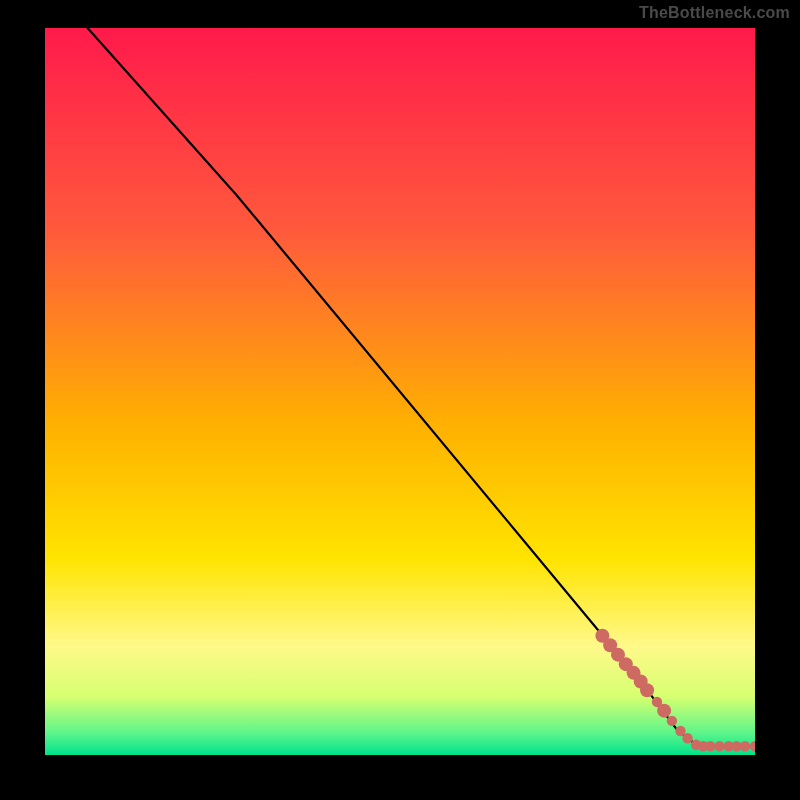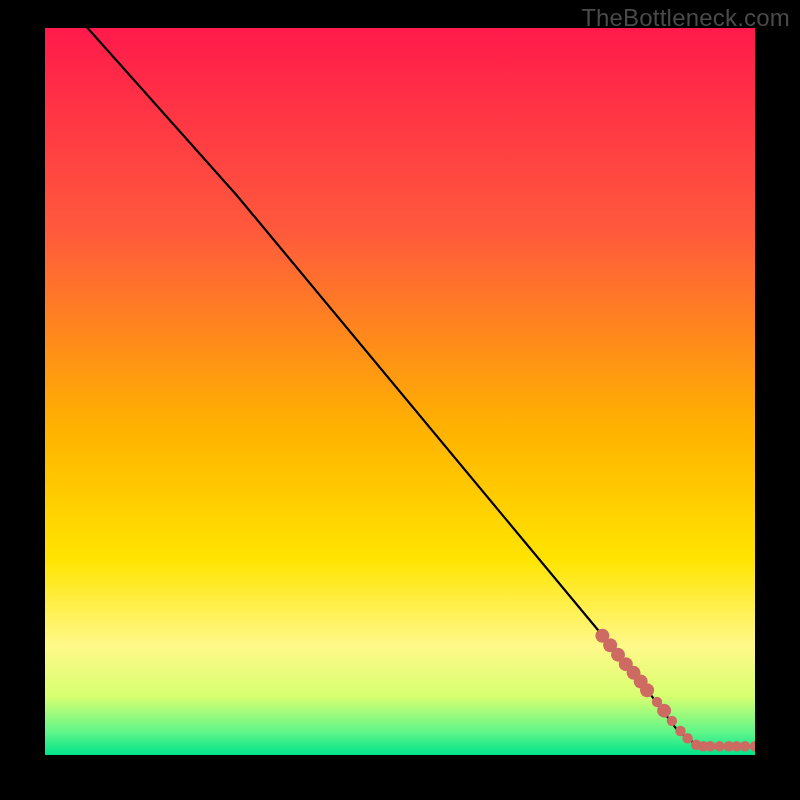--- a/index.html
+++ b/index.html
@@ -15,22 +15,22 @@
     position: relative;
     width: 800px;
     height: 800px;
     background: #000;
   }
   .watermark {
     position: absolute;
     top: 4px;
     right: 10px;
     color: #4a4a4a;
-    font-size: 24px;
-    font-weight: 400;
+    font-size: 16px;
+    font-weight: 700;
     letter-spacing: 0.2px;
     z-index: 5;
   }
   .plot-area {
     position: absolute;
     left: 45px;
     top: 28px;
     width: 710px;
     height: 727px;
     overflow: hidden;

